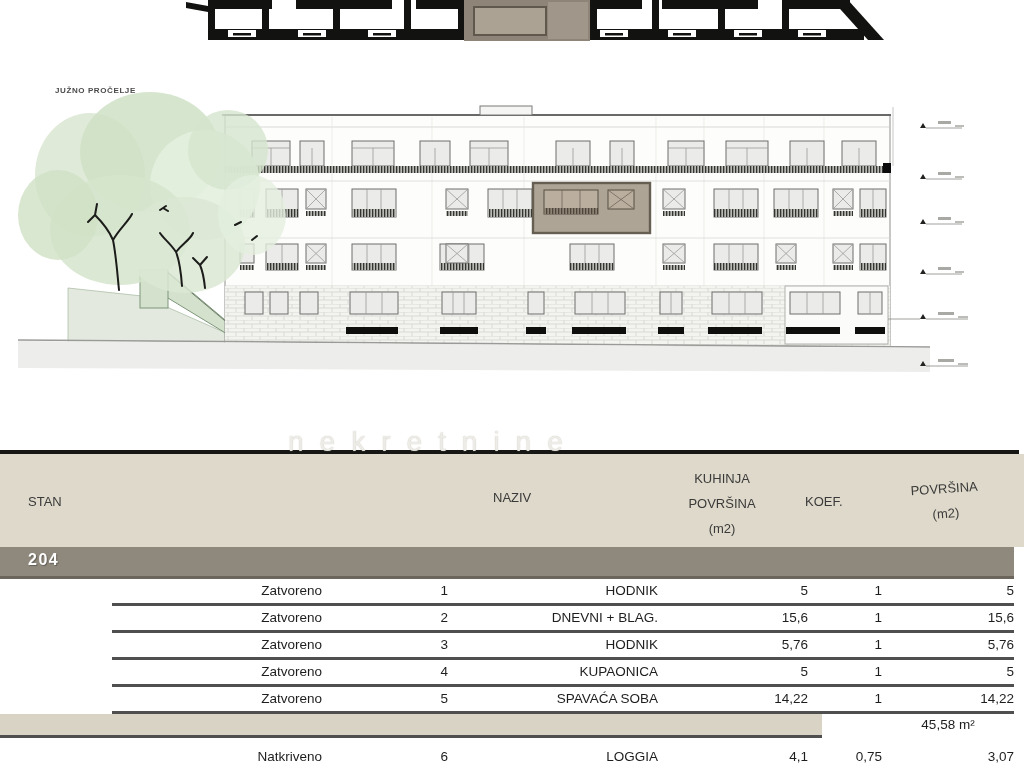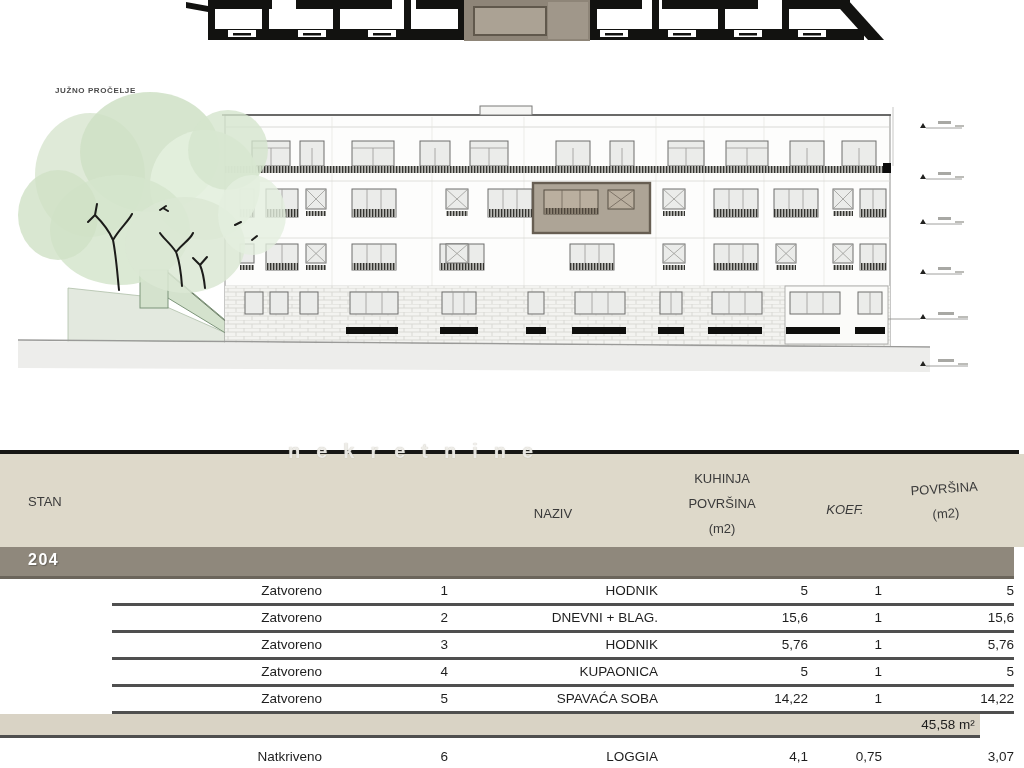--- a/index.html
+++ b/index.html
@@ -13,39 +13,39 @@
   .w{fill:#ebecea;stroke:#6e6e6c;stroke-width:1;}
   .wl{stroke:#9b9b97;stroke-width:.8;fill:none;}
   .bar{fill:#0e0e0c;}
   .branch{stroke:#1c1c1a;stroke-width:2;fill:none;stroke-linecap:round;}
 
   
   .rule-top{position:absolute;left:0;top:450px;width:1019px;height:4px;background:#171715;}
   .thead{position:absolute;left:0;top:454px;width:1024px;height:93px;background:#ded9ca;}
   .hcell{position:absolute;font-size:13px;color:#3a3a3a;}
   .h-stan{left:28px;top:40px;}
-  .h-naziv{left:493px;top:52px;width:120px;text-align:center;}
+  .h-naziv{left:493px;top:36px;width:120px;}
   .h-stvarna{left:662px;top:12px;width:120px;text-align:center;line-height:25px;}
-  .h-koef{left:805px;top:48px;width:80px;text-align:center;font-style:italic;}
+  .h-koef{left:805px;top:40px;width:80px;text-align:left;}
   .h-povrsina{left:878px;top:22px;width:134px;text-align:center;line-height:25px;
               transform:rotate(-4deg);}
-  .watermark{position:absolute;left:288px;top:440px;font-size:20px;font-weight:bold;
+  .watermark{position:absolute;left:288px;top:426px;font-size:28px;font-weight:normal;
              letter-spacing:16px;color:rgba(253,253,250,.78);
              text-shadow:0 0 1px rgba(168,162,146,.9);z-index:3;pointer-events:none;}
   .group-row{position:absolute;left:0;top:547px;width:1014px;height:29px;background:#8f887c;
              border-bottom:3px solid #6b655b;}
   .group-row span{position:absolute;left:28px;top:4px;font-size:16px;font-weight:bold;
                   letter-spacing:1.5px;color:#ffffff;text-shadow:1px 1px 1px rgba(0,0,0,.3);text-align:center;}
   .rows{position:absolute;left:112px;top:579px;width:902px;}
   .trow{display:flex;height:24px;line-height:24px;border-bottom:3px solid #4f4f4f;
         font-size:13.5px;}
   .trow div{text-align:right;}
   .c-type{width:210px;} .c-num{width:126px;} .c-naziv{width:210px;}
   .c-stv{width:150px;} .c-koef{width:74px;} .c-pov{width:132px;}
-  .subtotal{position:absolute;left:0;top:714px;width:980px;height:21px;background:#d9d3c5;
+  .subtotal{position:absolute;left:0;top:714px;width:822px;height:21px;background:#d9d3c5;
             border-bottom:3px solid #4f4f4f;}
   .subtotal span{position:absolute;left:882px;width:132px;text-align:center;
                  line-height:21px;font-size:13.5px;}
   .extra-rows{position:absolute;left:112px;top:745px;width:902px;}
   .trow.noborder{border-bottom:none;}
 </style>
 </head>
 <body>
 
 <div class="page">

